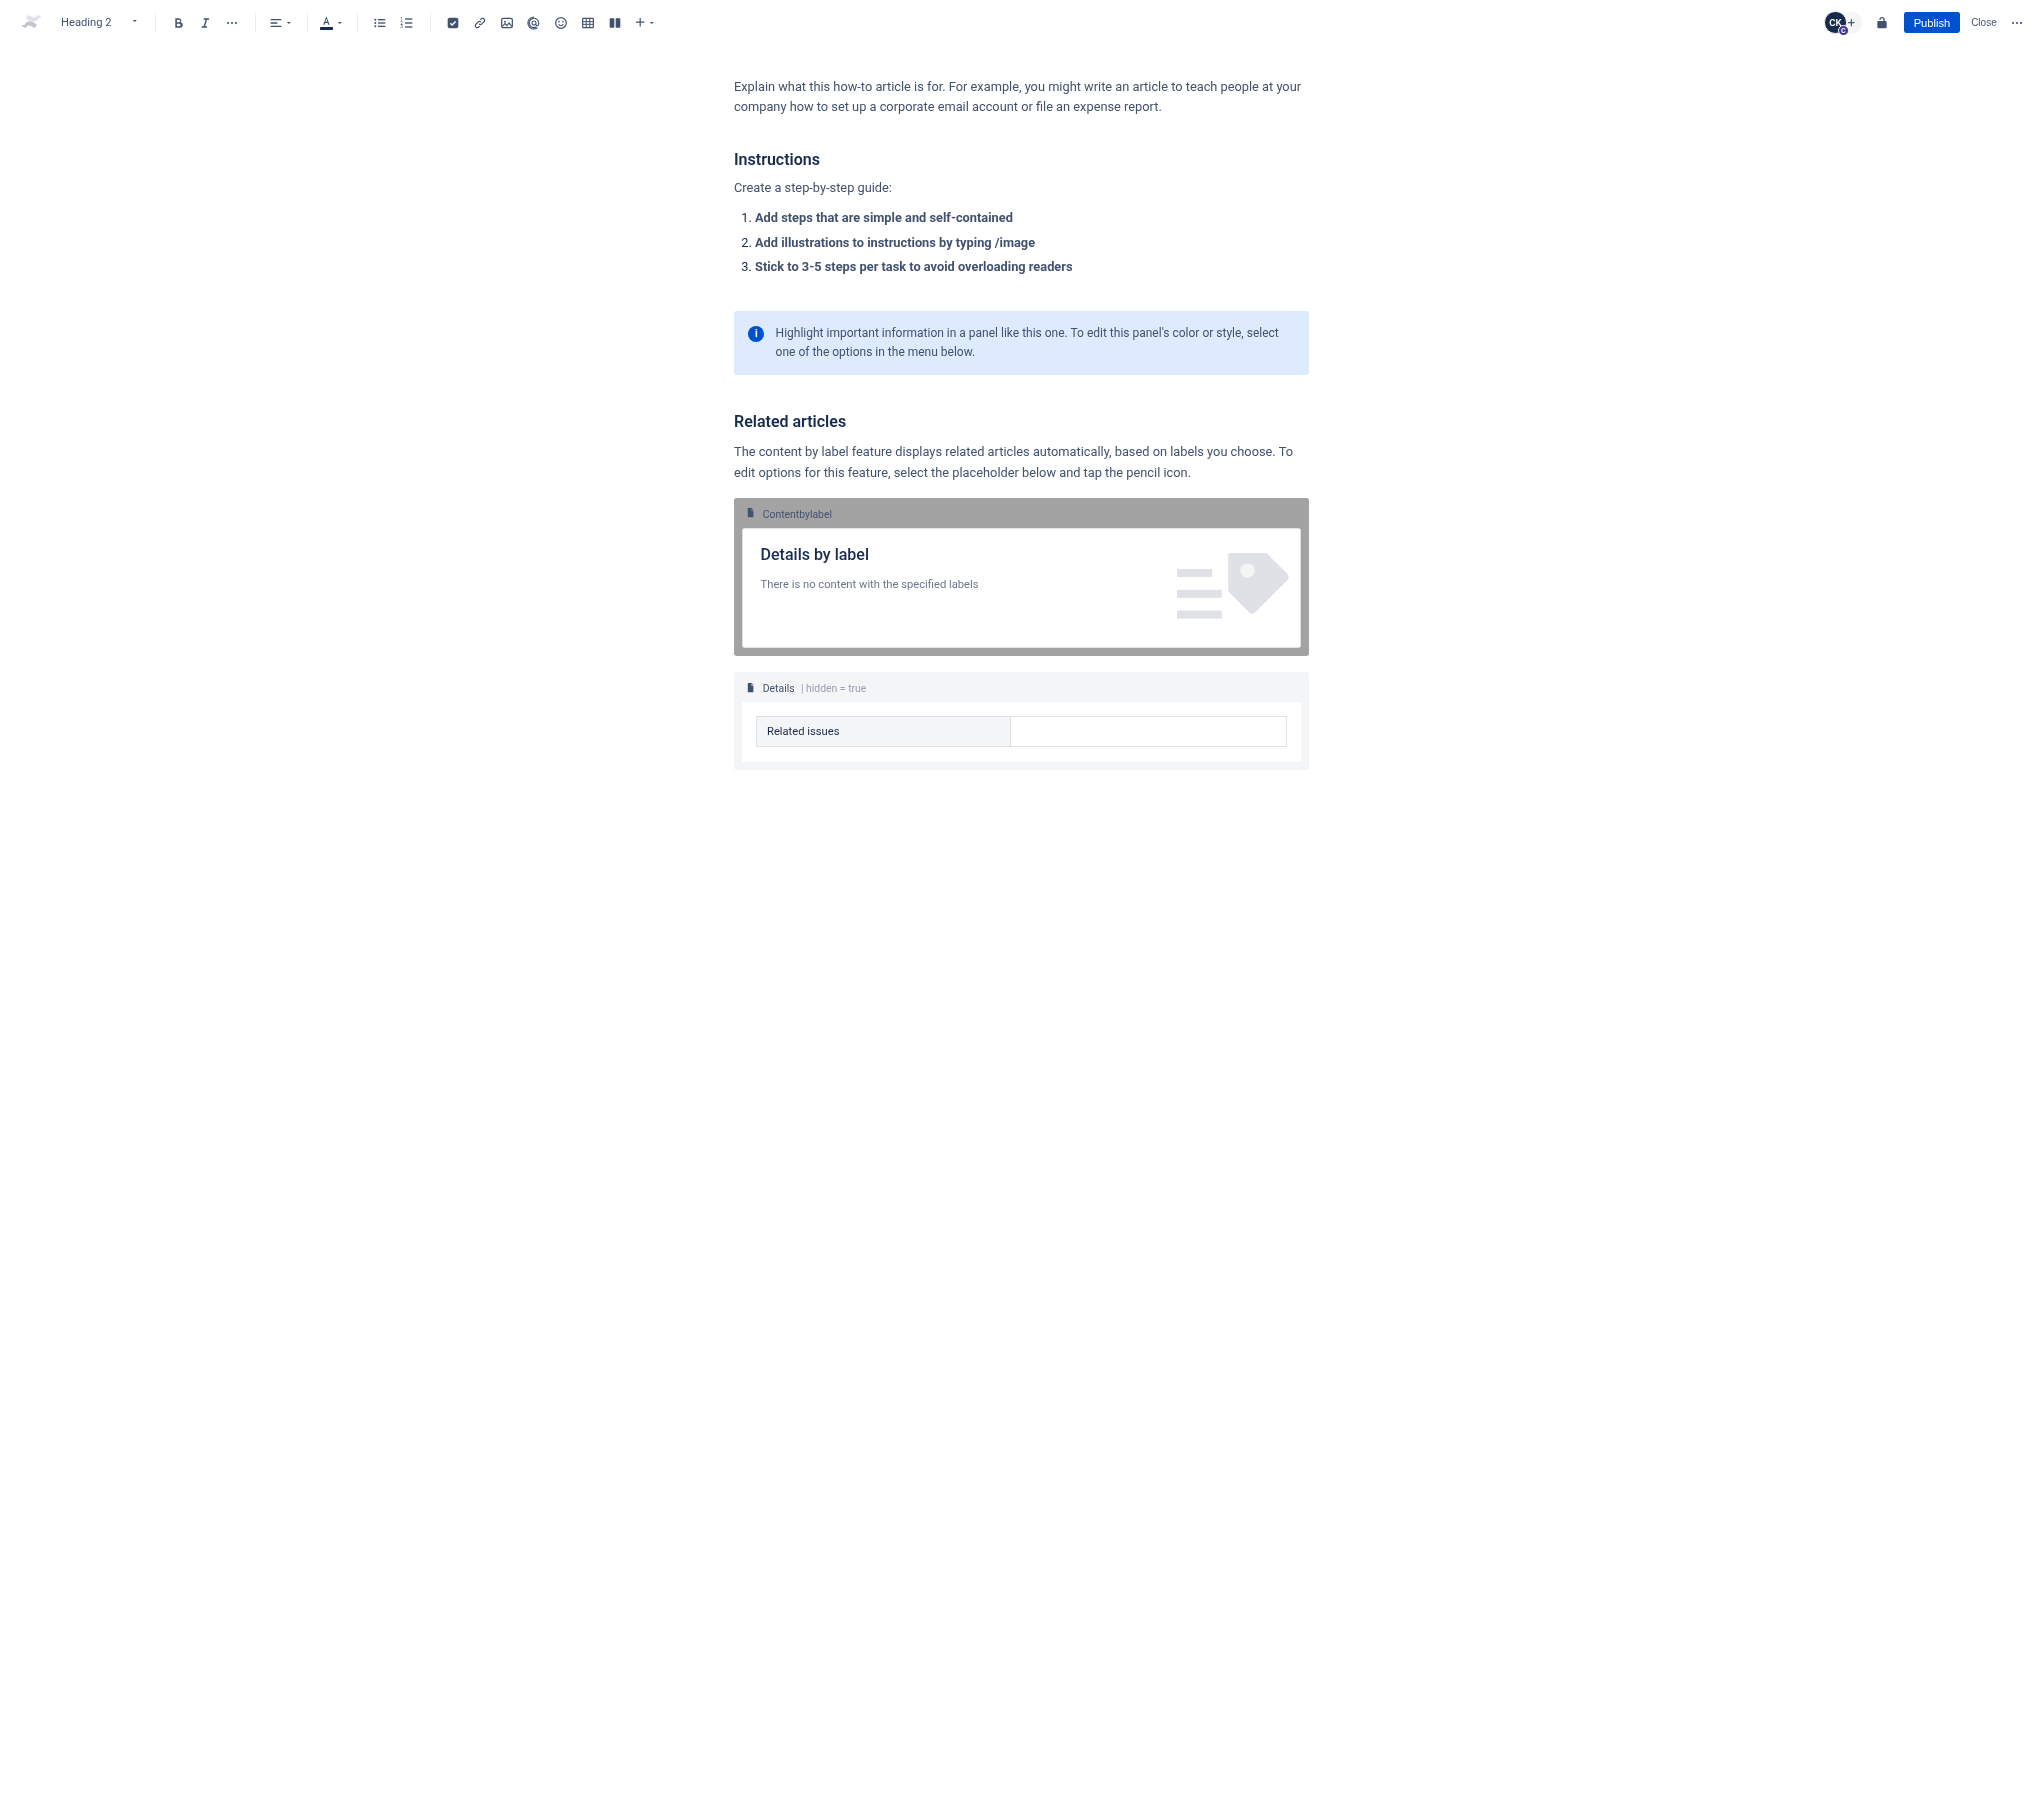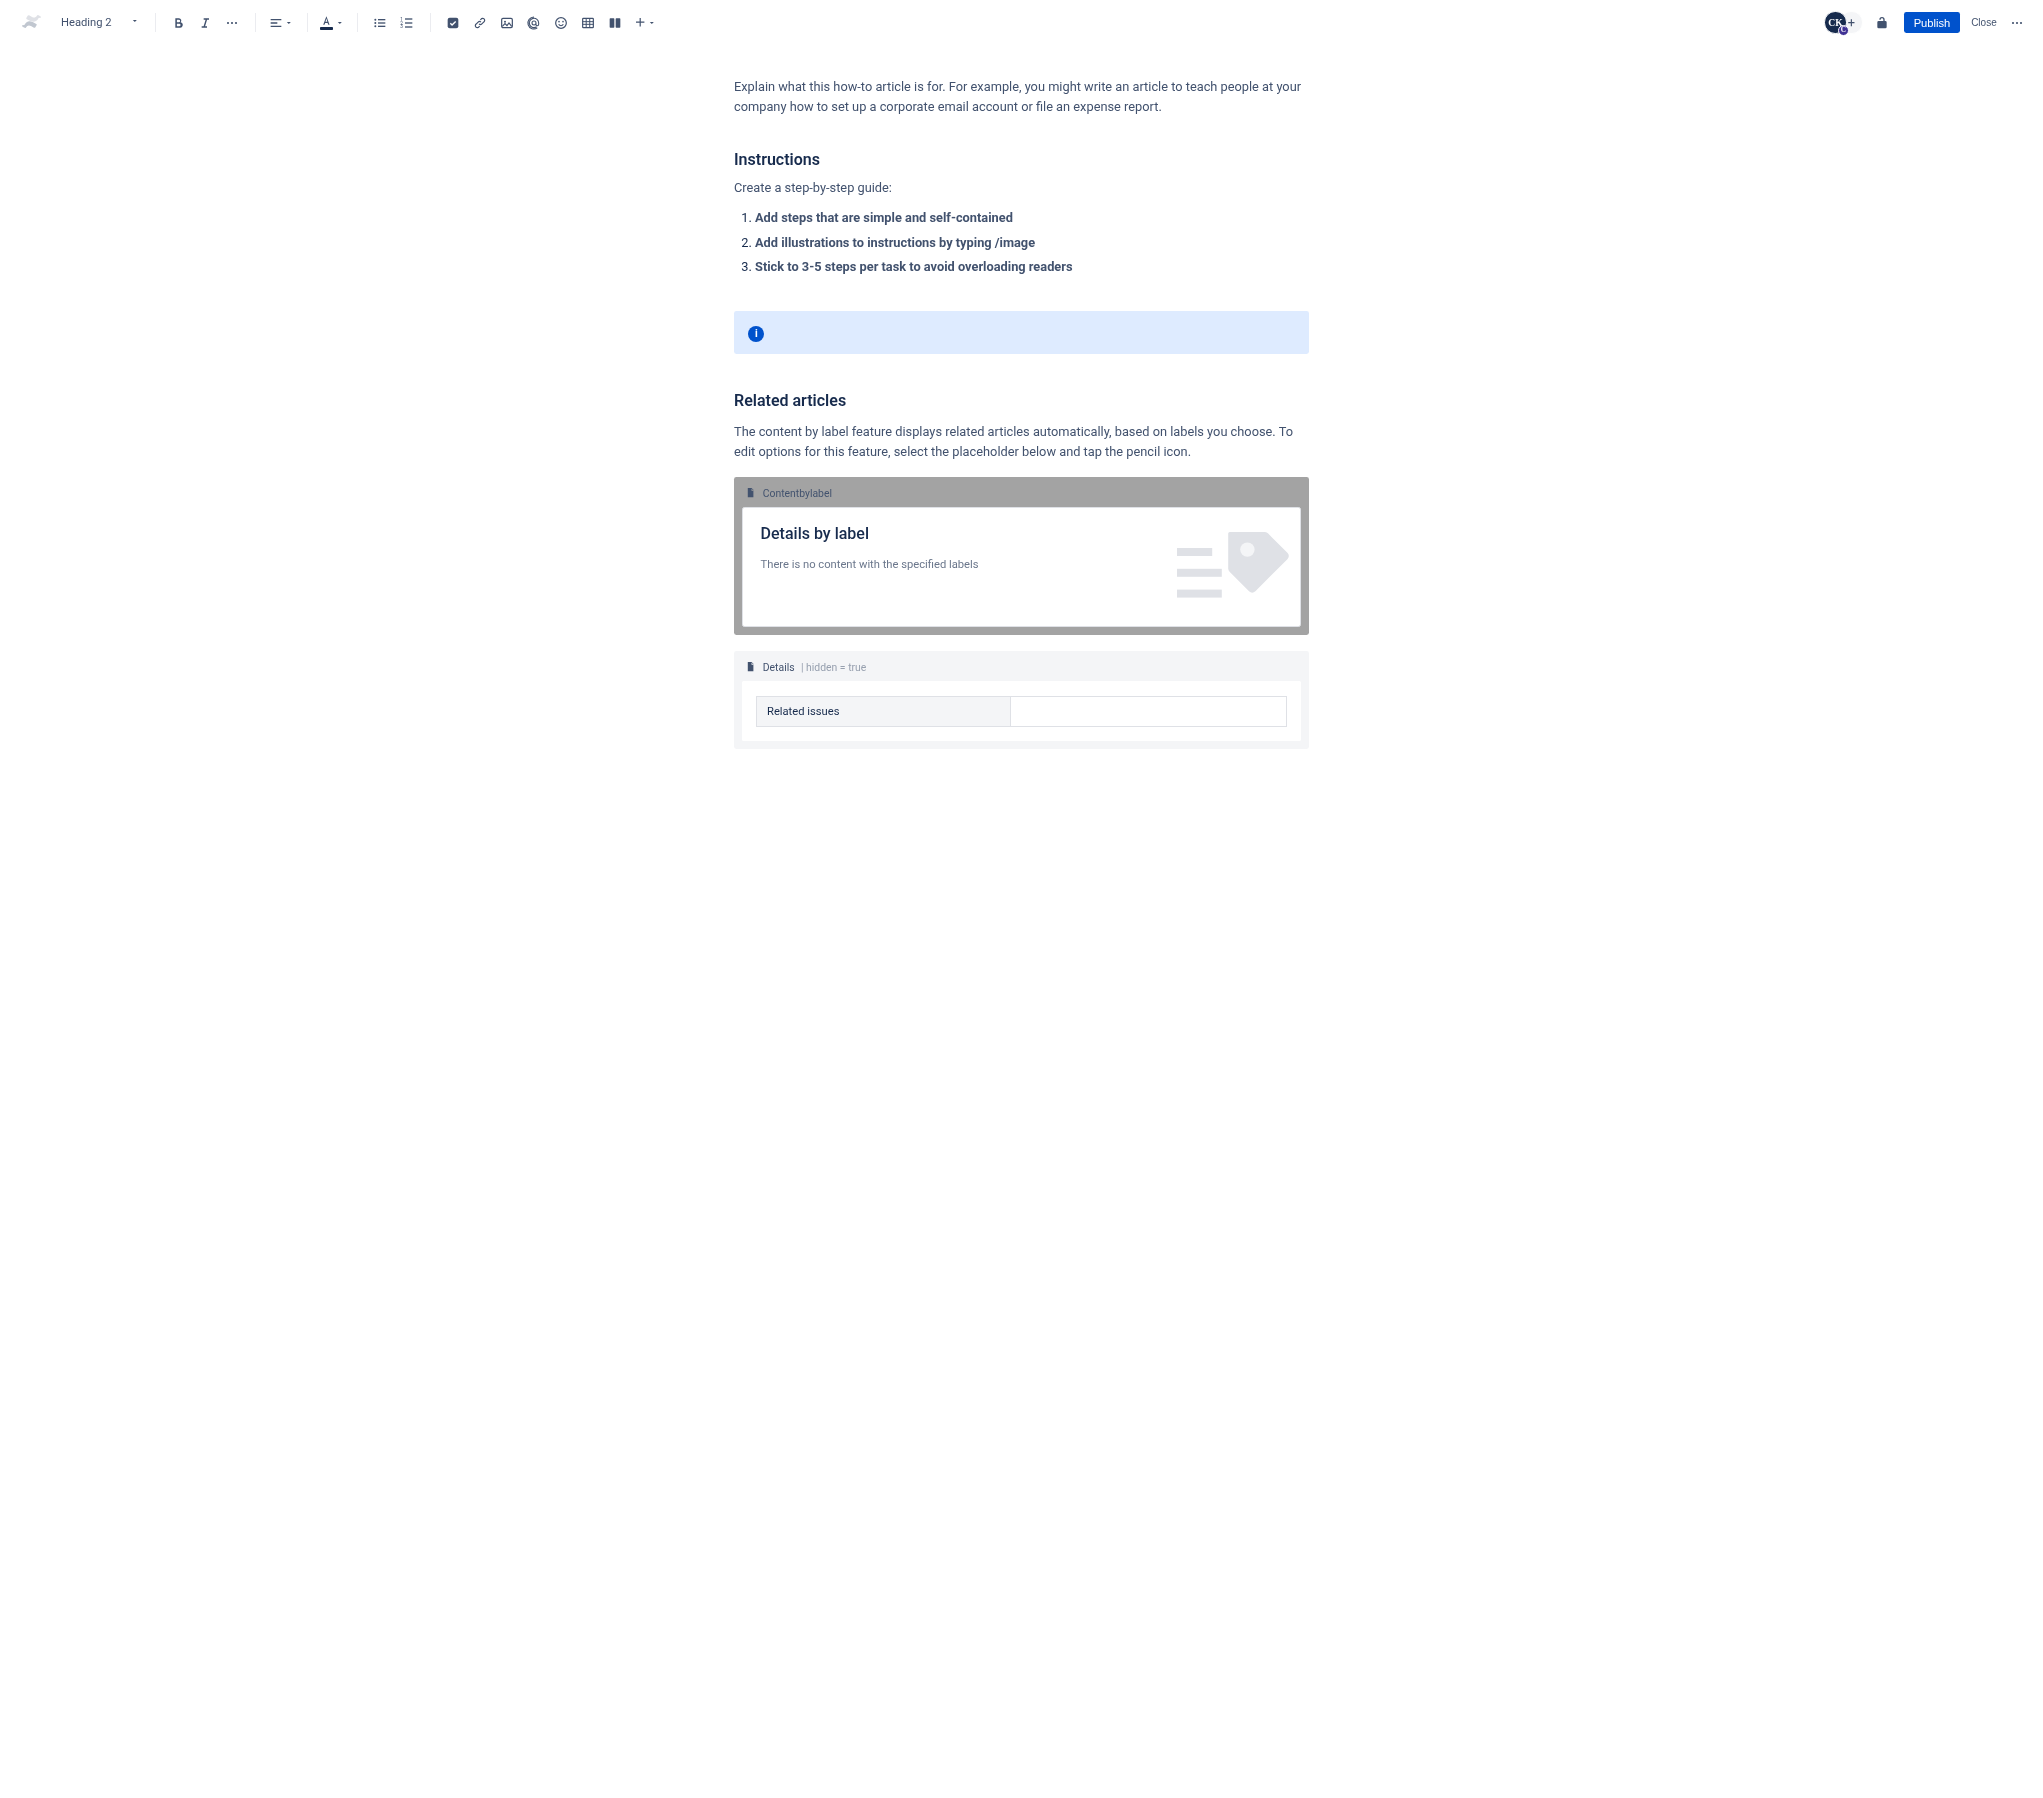--- a/index.html
+++ b/index.html
@@ -62,21 +62,20 @@
   }
   .spacer { flex: 1; }
   .avatar-stack { display: flex; align-items: center; margin-right: 6.4px; position:relative;}
   .avatar {
     width: 22.3px; height: 22.3px; border-radius: 50%;
     background: #172B4D; color: #fff;
     display: flex; align-items: center; justify-content: center;
     font-size: 9.6px; font-weight: 600;
     border: 1.6px solid #fff;
     position: relative;
-    font-family: Liberation Serif, serif;
   }
   .avatar .sub {
     position: absolute; right: -3.2px; bottom: -3.2px;
     width: 11.2px; height: 11.2px; border-radius: 50%;
     background: #403294; color:#fff; font-size:7.2px;
     display:flex;align-items:center;justify-content:center;border:0.8px solid #fff;
   }
   .add-collab {
     width: 22.3px; height: 22.3px; border-radius: 50%;
     background: #F4F5F7; color:#42526E;
@@ -379,20 +378,21 @@
   <h2 class="section">Instructions</h2>
   <p class="subtext">Create a step-by-step guide:</p>
   <ol class="steps">
     <li>Add steps that are simple and self-contained</li>
     <li>Add illustrations to instructions by typing /image</li>
     <li>Stick to 3-5 steps per task to avoid overloading readers</li>
   </ol>
 
   <div class="info-panel">
     <div class="info-icon">i</div>
+    <div class="info-text">Highlight important information in a panel like this one. To edit this panel's color or style, select one of the options in the menu below.</div>
   </div>
 
   <h2 class="section">Related articles</h2>
   <p class="related-desc">The content by label feature displays related articles automatically, based on labels you choose. To edit options for this feature, select the placeholder below and tap the pencil icon.</p>
 
   <div class="macro-outer">
     <div class="macro-header">
       <span><svg width="11.2" height="11.2" viewBox="0 0 24 24">
             <path fill="#42526E" d="M6 2h8l4 4v16H6V2zm8 1.5V8h4.5L14 3.5z"></path>
           </svg></span>

